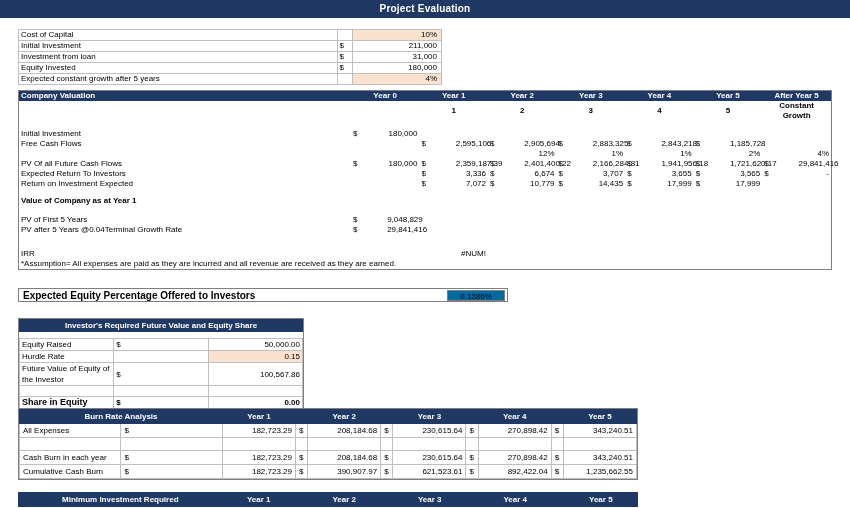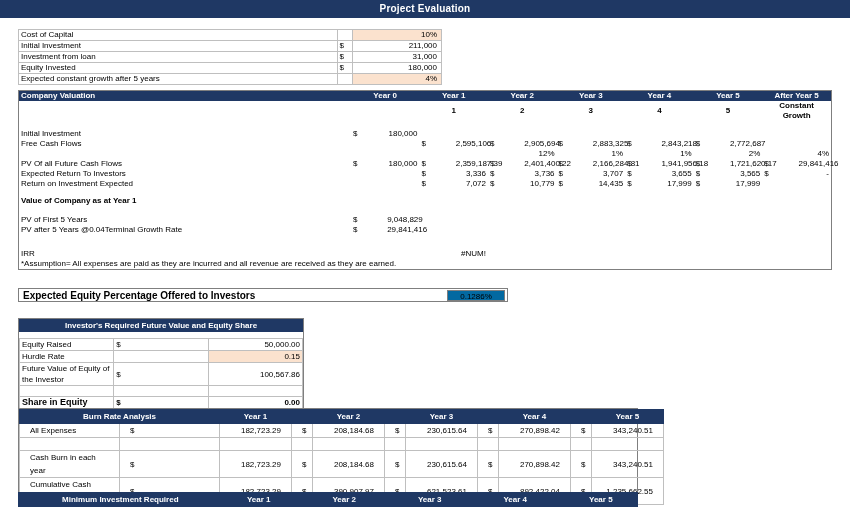--- a/index.html
+++ b/index.html
@@ -71,21 +71,21 @@
   .inv table { width:100%; table-layout:fixed; }
   .inv td { font-size:8px; height:11px; line-height:11px; padding:0 2px; border:1px solid #bfbfbf; }
   .inv .hdr td { border:1px solid #1F3864; }
   .inv .c1 { width:196px; }
   .inv .c2 { width:14px; text-align:left; }
   .inv .c3 { width:72px; text-align:right; }
 
   
   .burn { position:absolute; left:18px; top:408px; width:620px; }
   .burn table { width:100%; table-layout:fixed; }
-  .burn td { font-size:8px; height:13px; line-height:13px; padding:0 10px; border:1px solid #bfbfbf; }
+  .burn td { font-size:8px; height:13px; line-height:13px; padding:0 3px; border:1px solid #bfbfbf; }
   .burn .hdr td { border:1px solid #1F3864; }
   .burn .c-l { width:200px; }
   .burn .c-c { width:12px; }
   .burn .c-v { width:72px; text-align:right; }
 
   
   .mini { position:absolute; left:18px; top:492px; width:620px; }
   .mini table { width:100%; table-layout:fixed; }
   .mini td { font-size:8px; height:13px; line-height:13px; padding:0 3px; border:1px solid #1F3864; }
   .mini .c-l { width:200px; }
@@ -186,21 +186,21 @@
         <td class="num"></td>
         <td class="c-cur cur">$</td>
         <td class="num">2,595,106</td>
         <td class="c-cur cur">$</td>
         <td class="num">2,905,694</td>
         <td class="c-cur cur">$</td>
         <td class="num">2,883,325</td>
         <td class="c-cur cur">$</td>
         <td class="num">2,843,218</td>
         <td class="c-cur cur">$</td>
-        <td class="num">2,772,687</td>
+        <td class="num">1,185,728</td>
         <td class="c-cur cur"></td>
         <td class="num"></td>
       </tr>
 
       <tr>
         <td class="c-lbl" colspan="2"></td>
         <td class="c-cur cur"></td>
         <td class="num"></td>
         <td class="c-cur cur"></td>
         <td class="num"></td>
@@ -235,21 +235,21 @@
         <td class="num">29,841,416</td>
       </tr>
 
       <tr>
         <td class="c-lbl" colspan="2">Expected Return To Investors</td>
         <td class="c-cur cur"></td>
         <td class="num"></td>
         <td class="c-cur cur">$</td>
         <td class="num">3,336</td>
         <td class="c-cur cur">$</td>
-        <td class="num">3,736</td>
+        <td class="num">6,674</td>
         <td class="c-cur cur">$</td>
         <td class="num">3,707</td>
         <td class="c-cur cur">$</td>
         <td class="num">3,655</td>
         <td class="c-cur cur">$</td>
         <td class="num">3,565</td>
         <td class="c-cur cur">$</td>
         <td class="num">-</td>
       </tr>
 

